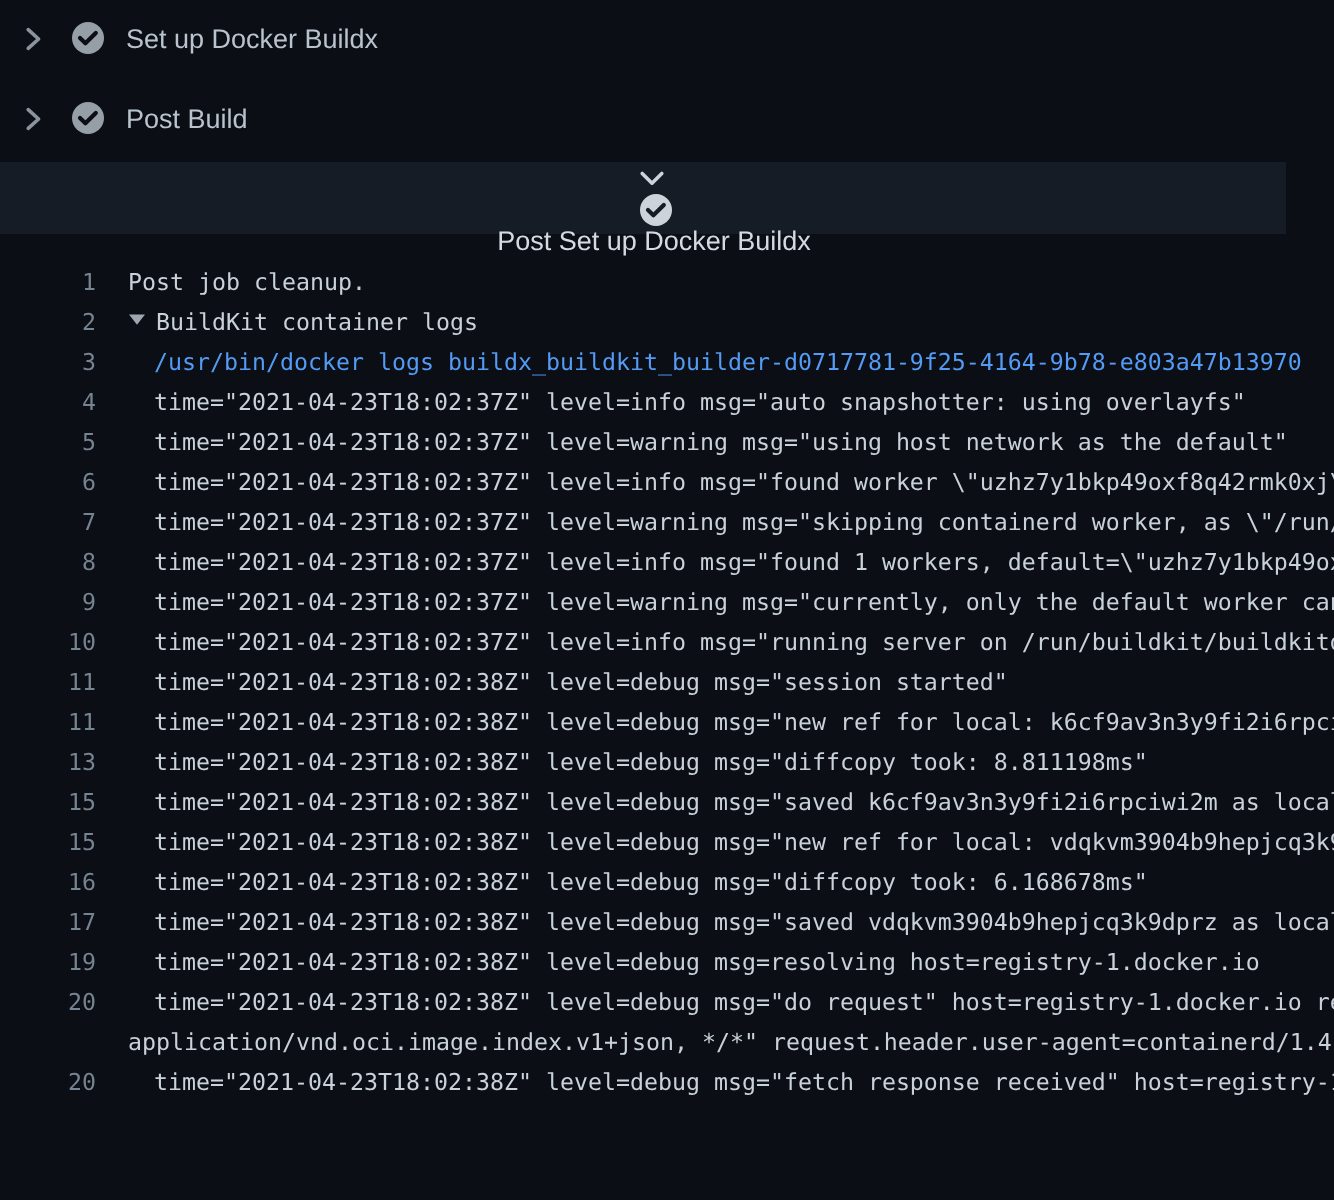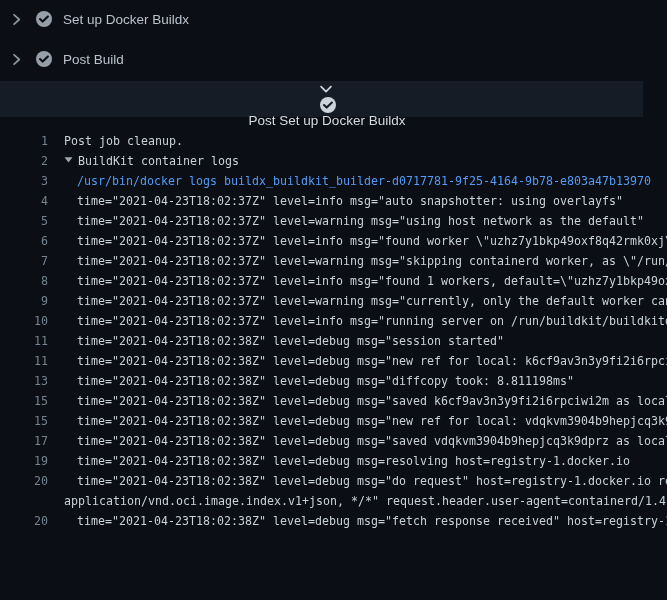--- a/index.html
+++ b/index.html
@@ -142,18 +142,19 @@
     <div class="log-row indent"><a class="log-num">6</a><span class="log-text">time="2021-04-23T18:02:37Z" level=info msg="found worker \"uzhz7y1bkp49oxf8q42rmk0xj\"</span></div>
     <div class="log-row indent"><a class="log-num">7</a><span class="log-text">time="2021-04-23T18:02:37Z" level=warning msg="skipping containerd worker, as \"/run/c</span></div>
     <div class="log-row indent"><a class="log-num">8</a><span class="log-text">time="2021-04-23T18:02:37Z" level=info msg="found 1 workers, default=\"uzhz7y1bkp49oxf</span></div>
     <div class="log-row indent"><a class="log-num">9</a><span class="log-text">time="2021-04-23T18:02:37Z" level=warning msg="currently, only the default worker can</span></div>
     <div class="log-row indent"><a class="log-num">10</a><span class="log-text">time="2021-04-23T18:02:37Z" level=info msg="running server on /run/buildkit/buildkitd.</span></div>
     <div class="log-row indent"><a class="log-num">11</a><span class="log-text">time="2021-04-23T18:02:38Z" level=debug msg="session started"</span></div>
     <div class="log-row indent"><a class="log-num">11</a><span class="log-text">time="2021-04-23T18:02:38Z" level=debug msg="new ref for local: k6cf9av3n3y9fi2i6rpciw</span></div>
     <div class="log-row indent"><a class="log-num">13</a><span class="log-text">time="2021-04-23T18:02:38Z" level=debug msg="diffcopy took: 8.811198ms"</span></div>
     <div class="log-row indent"><a class="log-num">15</a><span class="log-text">time="2021-04-23T18:02:38Z" level=debug msg="saved k6cf9av3n3y9fi2i6rpciwi2m as local:</span></div>
     <div class="log-row indent"><a class="log-num">15</a><span class="log-text">time="2021-04-23T18:02:38Z" level=debug msg="new ref for local: vdqkvm3904b9hepjcq3k9d</span></div>
+    <div class="log-row indent"><a class="log-num">16</a><span class="log-text">time="2021-04-23T18:02:38Z" level=debug msg="diffcopy took: 6.168678ms"</span></div>
     <div class="log-row indent"><a class="log-num">17</a><span class="log-text">time="2021-04-23T18:02:38Z" level=debug msg="saved vdqkvm3904b9hepjcq3k9dprz as local:</span></div>
     <div class="log-row indent"><a class="log-num">19</a><span class="log-text">time="2021-04-23T18:02:38Z" level=debug msg=resolving host=registry-1.docker.io</span></div>
     <div class="log-row indent"><a class="log-num">20</a><span class="log-text">time="2021-04-23T18:02:38Z" level=debug msg="do request" host=registry-1.docker.io req</span></div>
     <div class="log-row"><span class="log-text">application/vnd.oci.image.index.v1+json, */*" request.header.user-agent=containerd/1.4.</span></div>
     <div class="log-row indent"><a class="log-num">20</a><span class="log-text">time="2021-04-23T18:02:38Z" level=debug msg="fetch response received" host=registry-1.</span></div>
   </div>
 
 </body></html>

